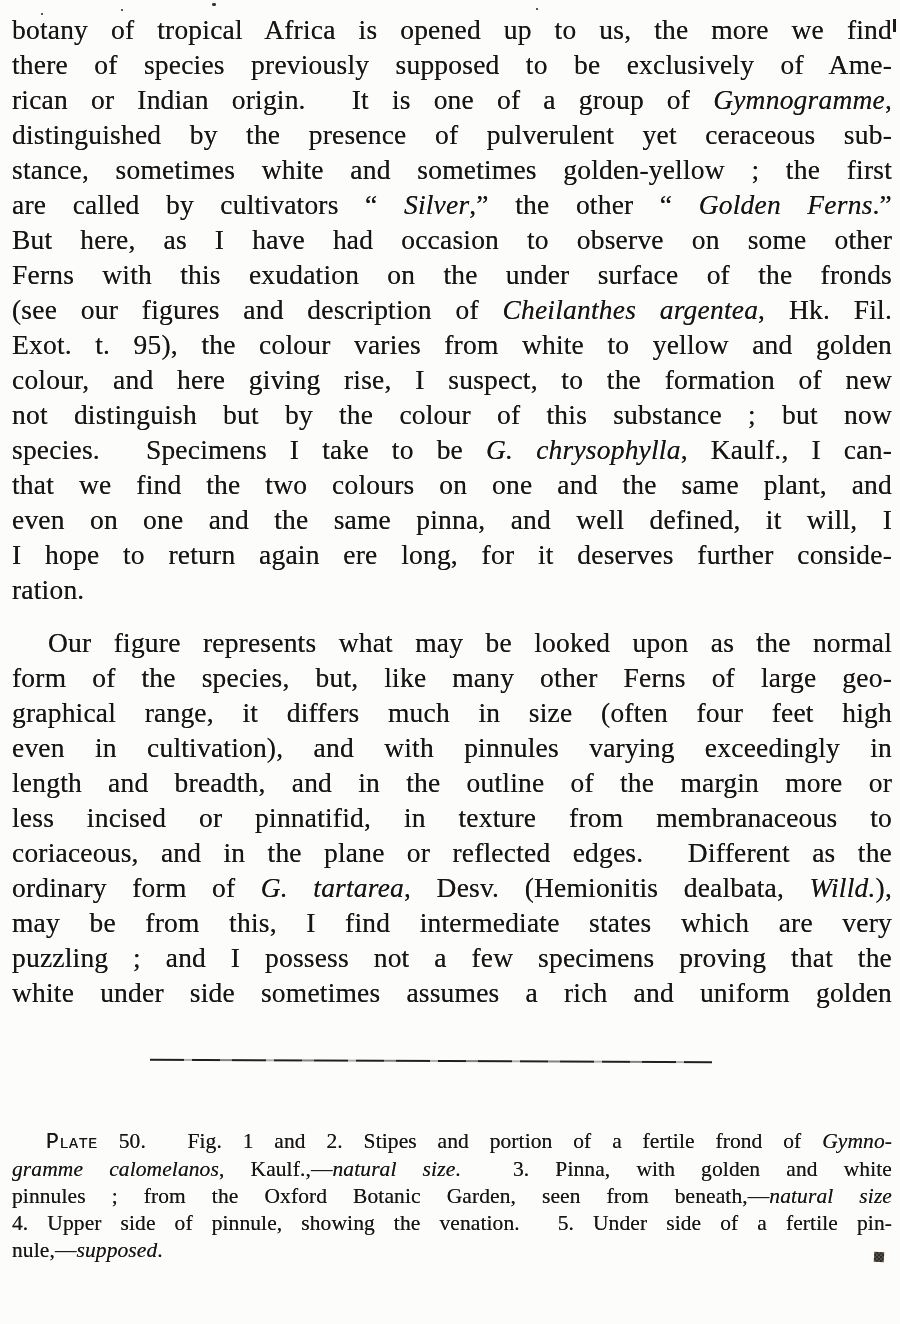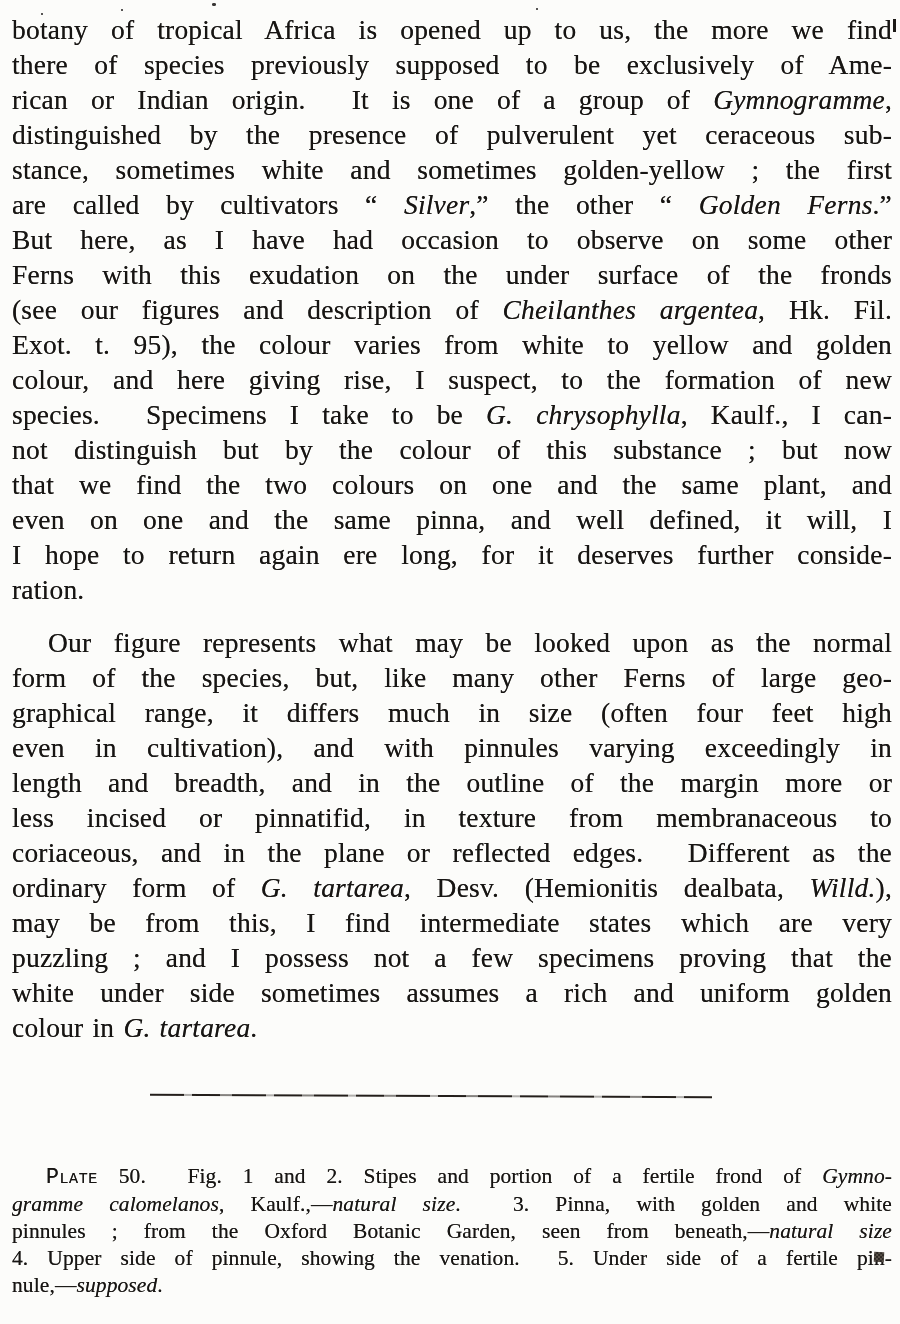--- a/index.html
+++ b/index.html
@@ -95,40 +95,39 @@
         <div class="tline"><span>there of species previously supposed to be exclusively of Ame-</span></div>
         <div class="tline"><span>rican or Indian origin.&nbsp; It is one of a group of </span><span class="it">Gymnogramme</span><span>,</span></div>
         <div class="tline"><span>distinguished by the presence of pulverulent yet ceraceous sub-</span></div>
         <div class="tline"><span>stance, sometimes white and sometimes golden-yellow&nbsp;; the first</span></div>
         <div class="tline"><span>are called by cultivators “&nbsp;</span><span class="it">Silver</span><span>,” the other “&nbsp;</span><span class="it">Golden Ferns</span><span>.”</span></div>
         <div class="tline"><span>But here, as I have had occasion to observe on some other</span></div>
         <div class="tline"><span>Ferns with this exudation on the under surface of the fronds</span></div>
         <div class="tline"><span>(see our figures and description of </span><span class="it">Cheilanthes argentea</span><span>, Hk. Fil.</span></div>
         <div class="tline"><span>Exot. t. 95), the colour varies from white to yellow and golden</span></div>
         <div class="tline"><span>colour, and here giving rise, I suspect, to the formation of new</span></div>
+        <div class="tline"><span>not distinguish but by the colour of this substance&nbsp;; but now</span></div>
         <div class="tline"><span>species.&nbsp; Specimens I take to be </span><span class="it">G. chrysophylla</span><span>, Kaulf., I can-</span></div>
-        <div class="tline"><span>not distinguish but by the colour of this substance&nbsp;; but now</span></div>
         <div class="tline"><span>that we find the two colours on one and the same plant, and</span></div>
         <div class="tline"><span>even on one and the same pinna, and well defined, it will, I</span></div>
         <div class="tline"><span>I hope to return again ere long, for it deserves further conside-</span></div>
         <div class="tline unjust"><span>ration.</span></div>
       </div>
     <div class="para">
         <div class="tline findent"><span>Our figure represents what may be looked upon as the normal</span></div>
         <div class="tline"><span>form of the species, but, like many other Ferns of large geo-</span></div>
         <div class="tline"><span>graphical range, it differs much in size (often four feet high</span></div>
         <div class="tline"><span>even in cultivation), and with pinnules varying exceedingly in</span></div>
         <div class="tline"><span>length and breadth, and in the outline of the margin more or</span></div>
         <div class="tline"><span>less incised or pinnatifid, in texture from membranaceous to</span></div>
         <div class="tline"><span>coriaceous, and in the plane or reflected edges.&nbsp; Different as the</span></div>
         <div class="tline"><span>ordinary form of </span><span class="it">G. tartarea</span><span>, Desv. (Hemionitis dealbata, </span><span class="it">Willd.</span><span>),</span></div>
         <div class="tline"><span>may be from this, I find intermediate states which are very</span></div>
         <div class="tline"><span>puzzling&nbsp;; and I possess not a few specimens proving that the</span></div>
         <div class="tline"><span>white under side sometimes assumes a rich and uniform golden</span></div>
-        <div class="tline unjust"><span>colour in </span><span class="it">G. tartarea</span><span>.</span></div>
       </div>
 
     <div class="rule-wrap">
       <div class="rule"></div>
     </div>
 
     <div class="caption">
         <div class="tline findent"><span class="sc">Plate</span><span> 50.&nbsp; Fig. 1 and 2. Stipes and portion of a fertile frond of </span><span class="it">Gymno-</span></div>
         <div class="tline"><span class="it">gramme calomelanos</span><span>, Kaulf.,—</span><span class="it">natural size</span><span>.&nbsp; 3. Pinna, with golden and white</span></div>
         <div class="tline"><span>pinnules&nbsp;; from the Oxford Botanic Garden, seen from beneath,—</span><span class="it">natural size</span></div>

